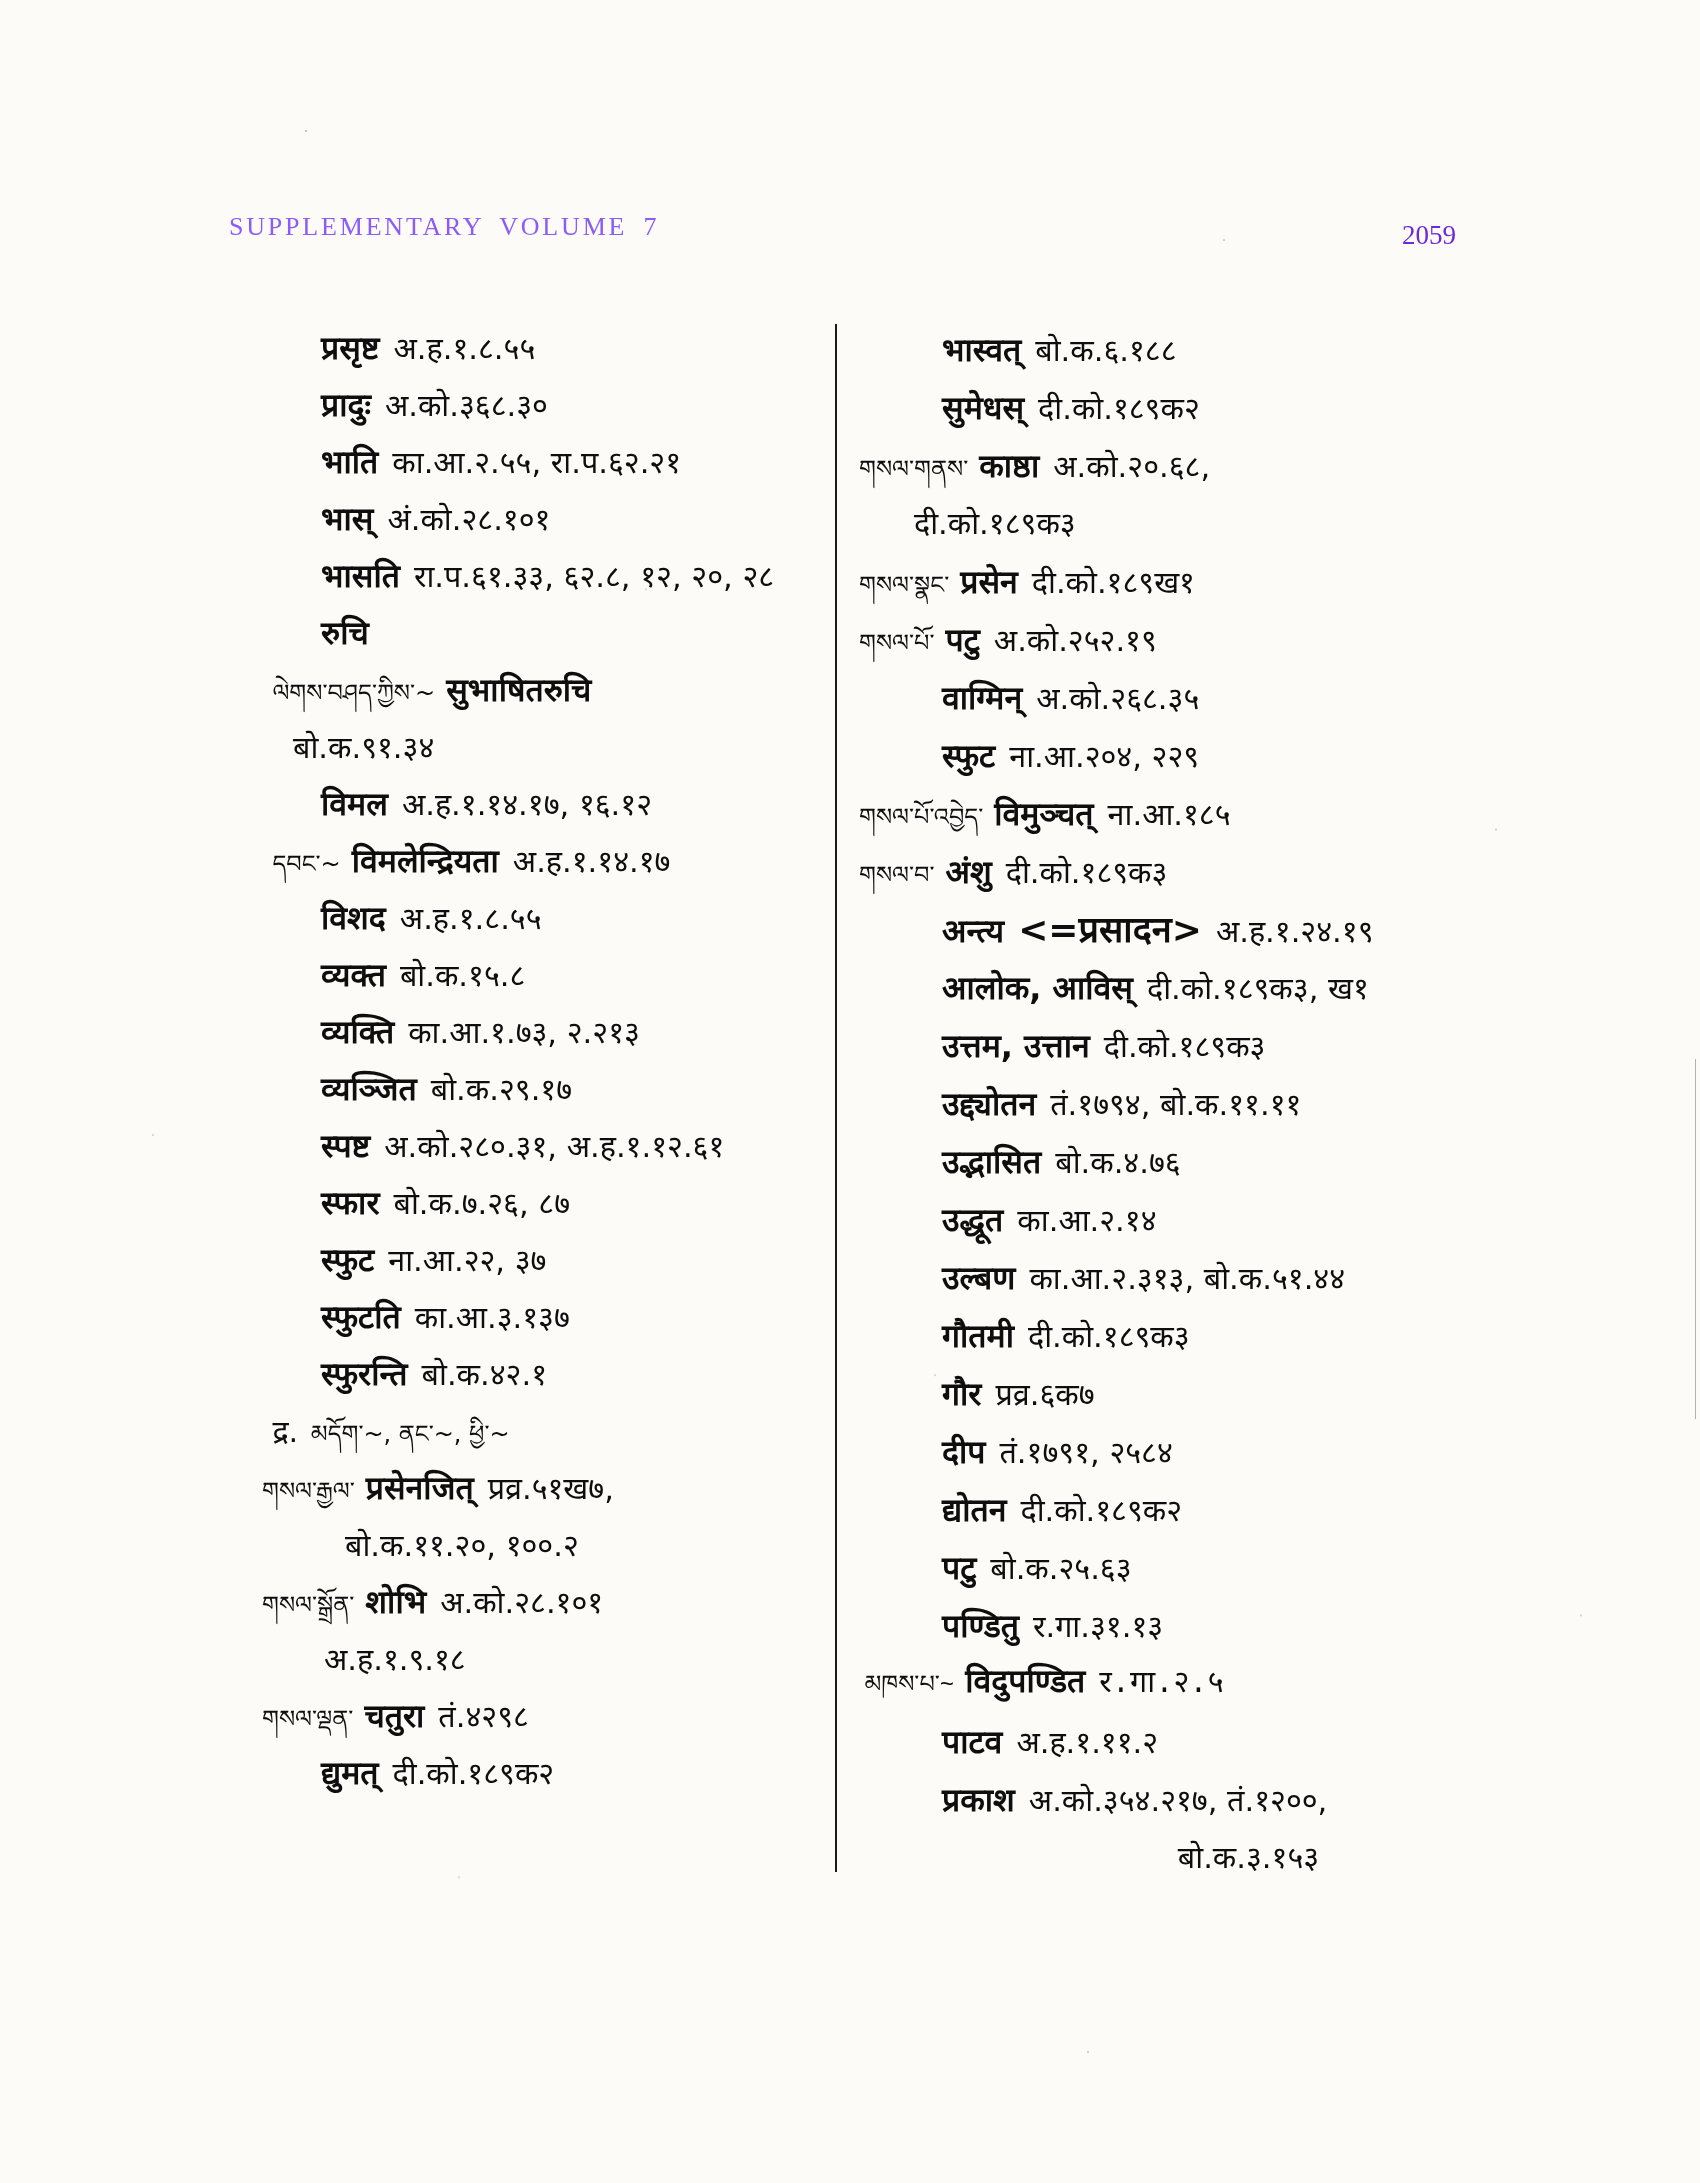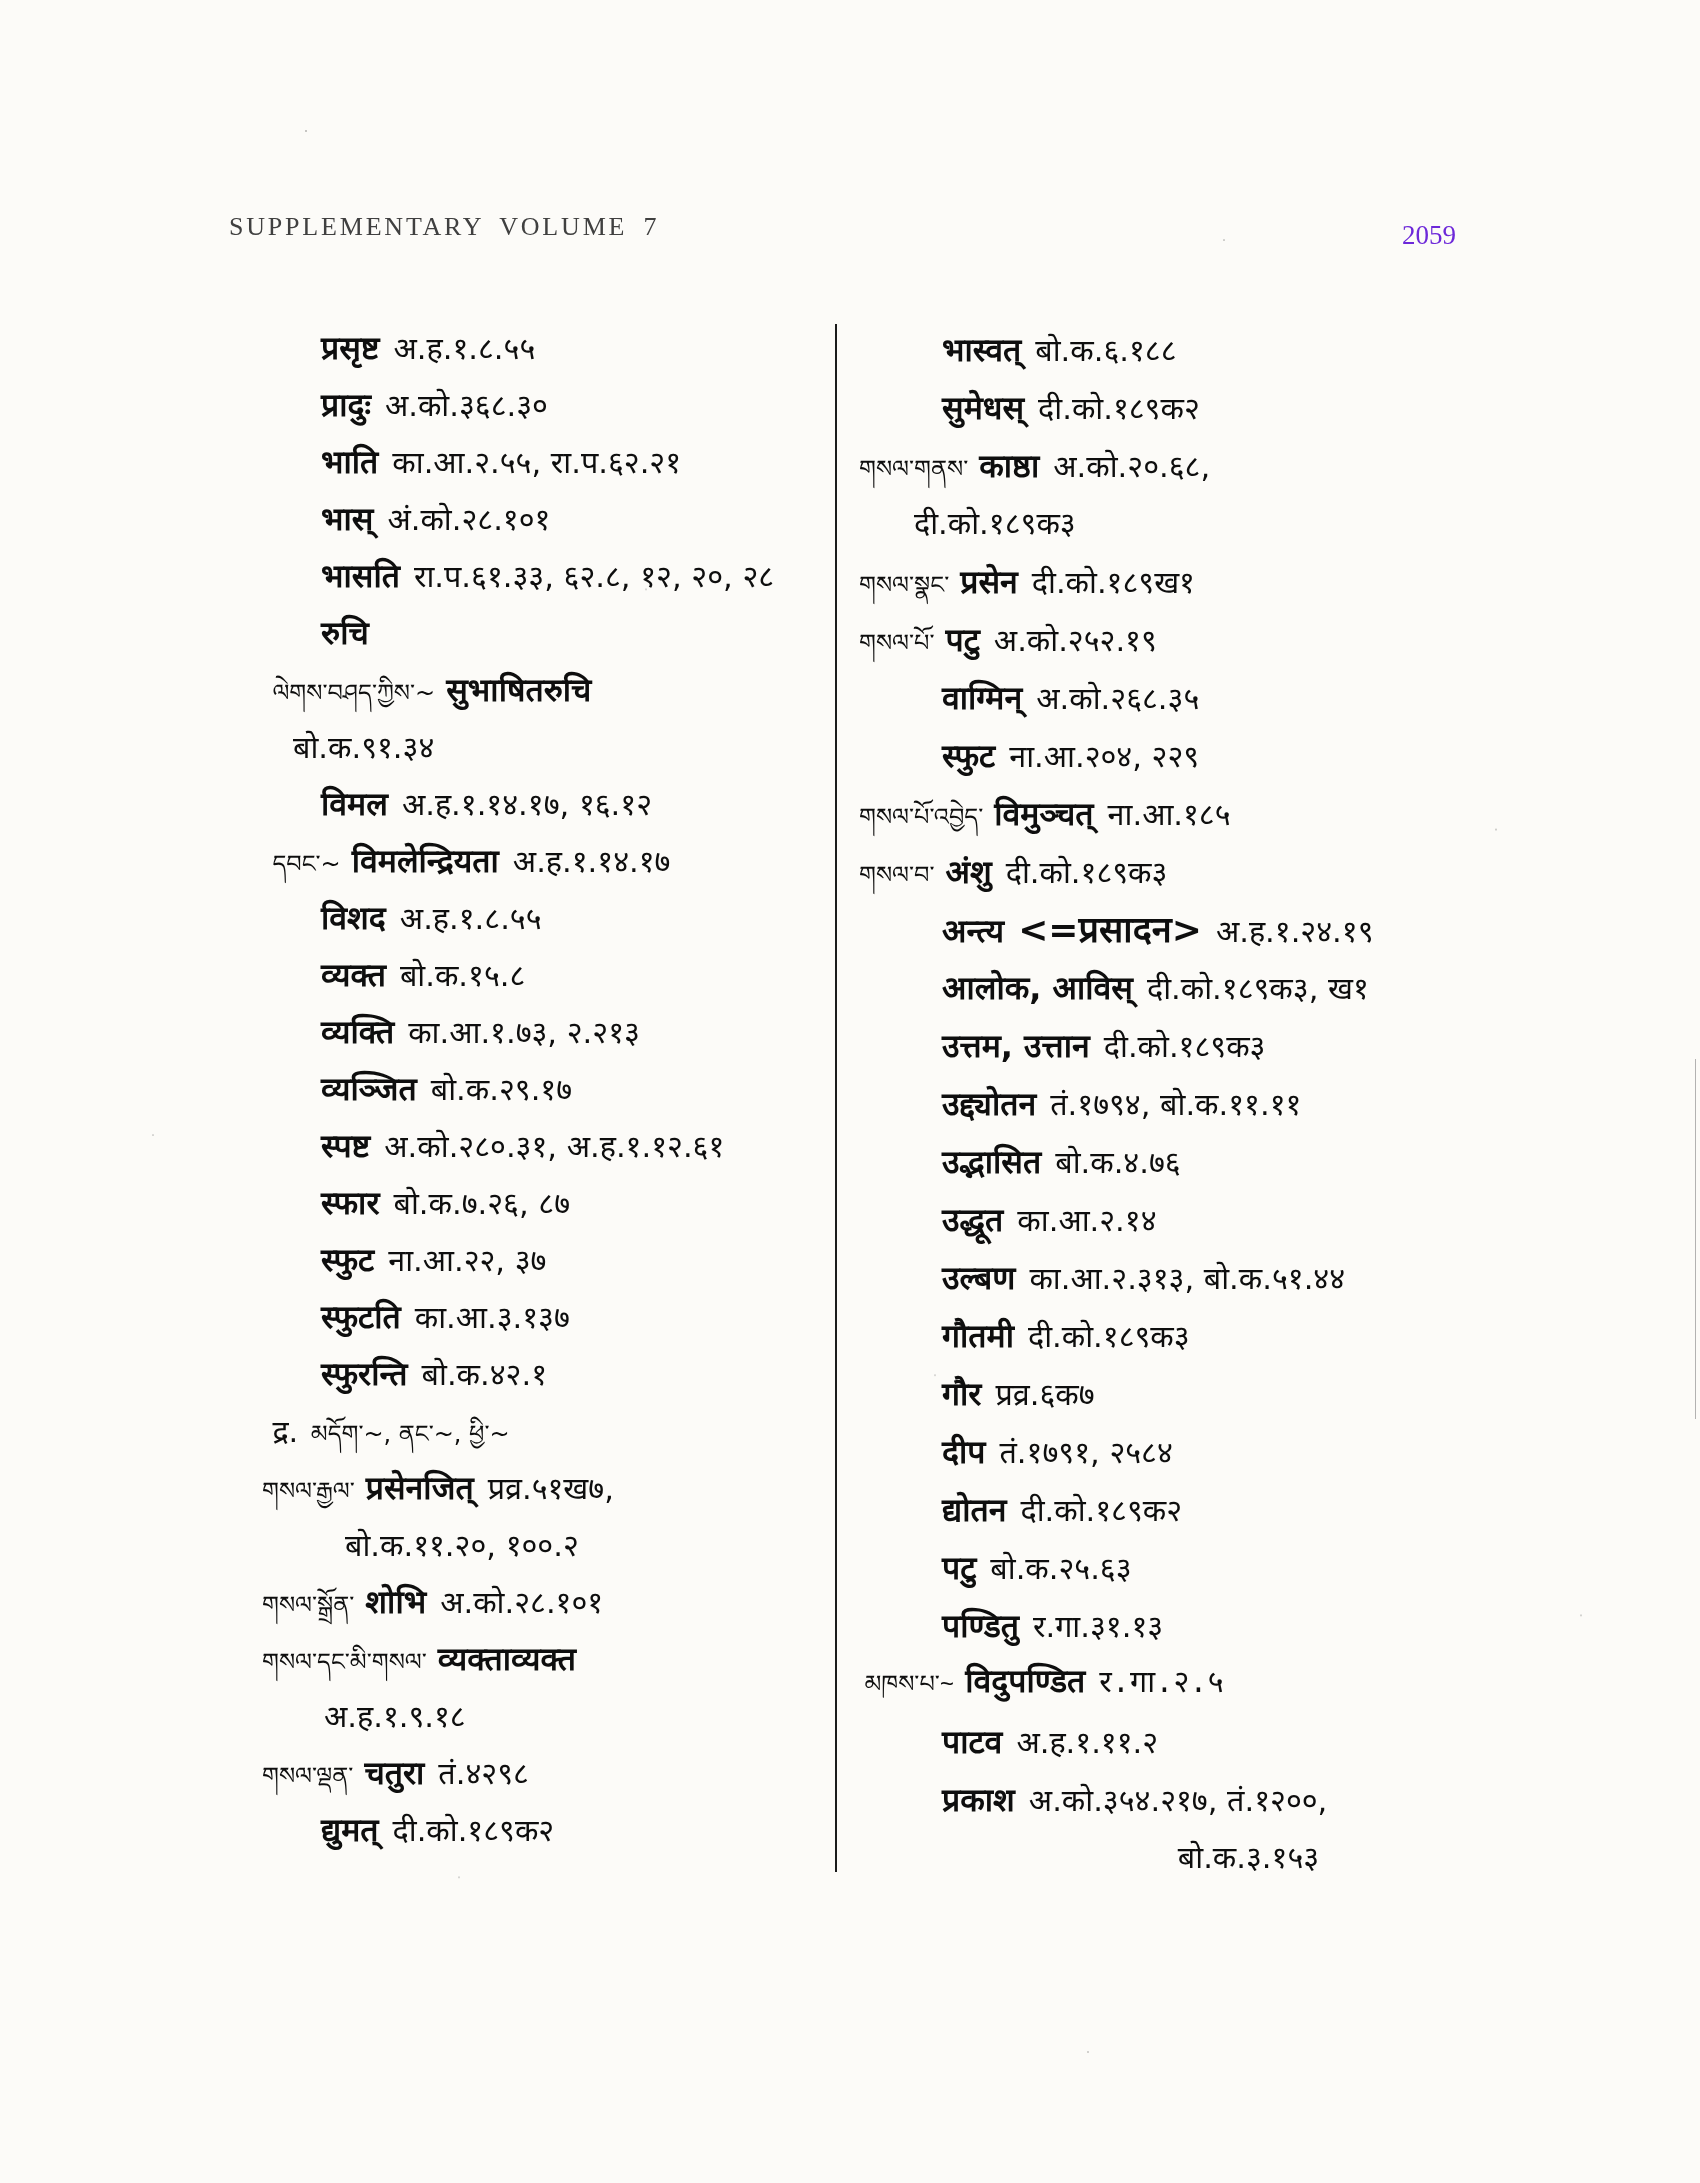--- a/index.html
+++ b/index.html
@@ -15,21 +15,21 @@
       radial-gradient(circle at 55% 63%, rgba(0,0,0,.14) 0.7px, transparent 1.4px),
       radial-gradient(circle at 93% 74%, rgba(0,0,0,.16) 0.7px, transparent 1.4px),
       radial-gradient(circle at 27% 86%, rgba(0,0,0,.15) 0.7px, transparent 1.4px),
       radial-gradient(circle at 64% 94%, rgba(0,0,0,.17) 0.7px, transparent 1.4px);
     font-family:"DejaVu Sans",sans-serif;
     color:#0e0e0e;
   }
   .header-left{
     position:absolute;left:229px;top:212px;
     font-family:"Liberation Serif",serif;
-    font-size:26px;letter-spacing:2.8px;color:#404040;
+    font-size:26px;letter-spacing:2.8px;color:#8b5cf6;
     word-spacing:7px;
   }
   .page-num{
     position:absolute;left:1402px;top:220px;
     font-family:"Liberation Serif",serif;
     font-size:27px;color:#6d28d9;
   }
   .divider{
     position:absolute;left:835px;top:324px;width:2.1px;height:1548px;
     background:#1b1b1b;
@@ -86,21 +86,20 @@
     <div class="line s-entry"><span class="word">व्यञ्जित</span><span class="refs">बो.क.२९.१७</span></div>
     <div class="line s-entry"><span class="word">स्पष्ट</span><span class="refs">अ.को.२८०.३१, अ.ह.१.१२.६१</span></div>
     <div class="line s-entry"><span class="word">स्फार</span><span class="refs">बो.क.७.२६, ८७</span></div>
     <div class="line s-entry"><span class="word">स्फुट</span><span class="refs">ना.आ.२२, ३७</span></div>
     <div class="line s-entry"><span class="word">स्फुटति</span><span class="refs">का.आ.३.१३७</span></div>
     <div class="line s-entry"><span class="word">स्फुरन्ति</span><span class="refs">बो.क.४२.१</span></div>
     <div class="line s-tilde"><span class="pre">द्र.</span><span class="tib">མདོག་~, ནང་~, ཕྱི་~</span></div>
     <div class="line s-flush"><span class="tib">གསལ་རྒྱལ་</span><span class="word">प्रसेनजित्</span><span class="refs">प्रव्र.५१ख७,</span></div>
     <div class="line s-cont"><span class="refs">बो.क.११.२०, १००.२</span></div>
     <div class="line s-flush"><span class="tib">གསལ་སྒྲོན་</span><span class="word">शोभि</span><span class="refs">अ.को.२८.१०१</span></div>
-    <div class="line s-flush"><span class="tib">གསལ་དང་མི་གསལ་</span><span class="word">व्यक्ताव्यक्त</span></div>
     <div class="line s-cont2"><span class="refs">अ.ह.१.९.१८</span></div>
     <div class="line s-flush"><span class="tib">གསལ་ལྡན་</span><span class="word">चतुरा</span><span class="refs">तं.४२९८</span></div>
     <div class="line s-entry"><span class="word">द्युमत्</span><span class="refs">दी.को.१८९क२</span></div>
   </div>
 <div class="col col-right">
     <div class="line s-entry"><span class="word">भास्वत्</span><span class="refs">बो.क.६.१८८</span></div>
     <div class="line s-entry"><span class="word">सुमेधस्</span><span class="refs">दी.को.१८९क२</span></div>
     <div class="line s-flush"><span class="tib">གསལ་གནས་</span><span class="word">काष्ठा</span><span class="refs">अ.को.२०.६८,</span></div>
     <div class="line s-cont"><span class="refs">दी.को.१८९क३</span></div>
     <div class="line s-flush"><span class="tib">གསལ་སྣང་</span><span class="word">प्रसेन</span><span class="refs">दी.को.१८९ख१</span></div>

